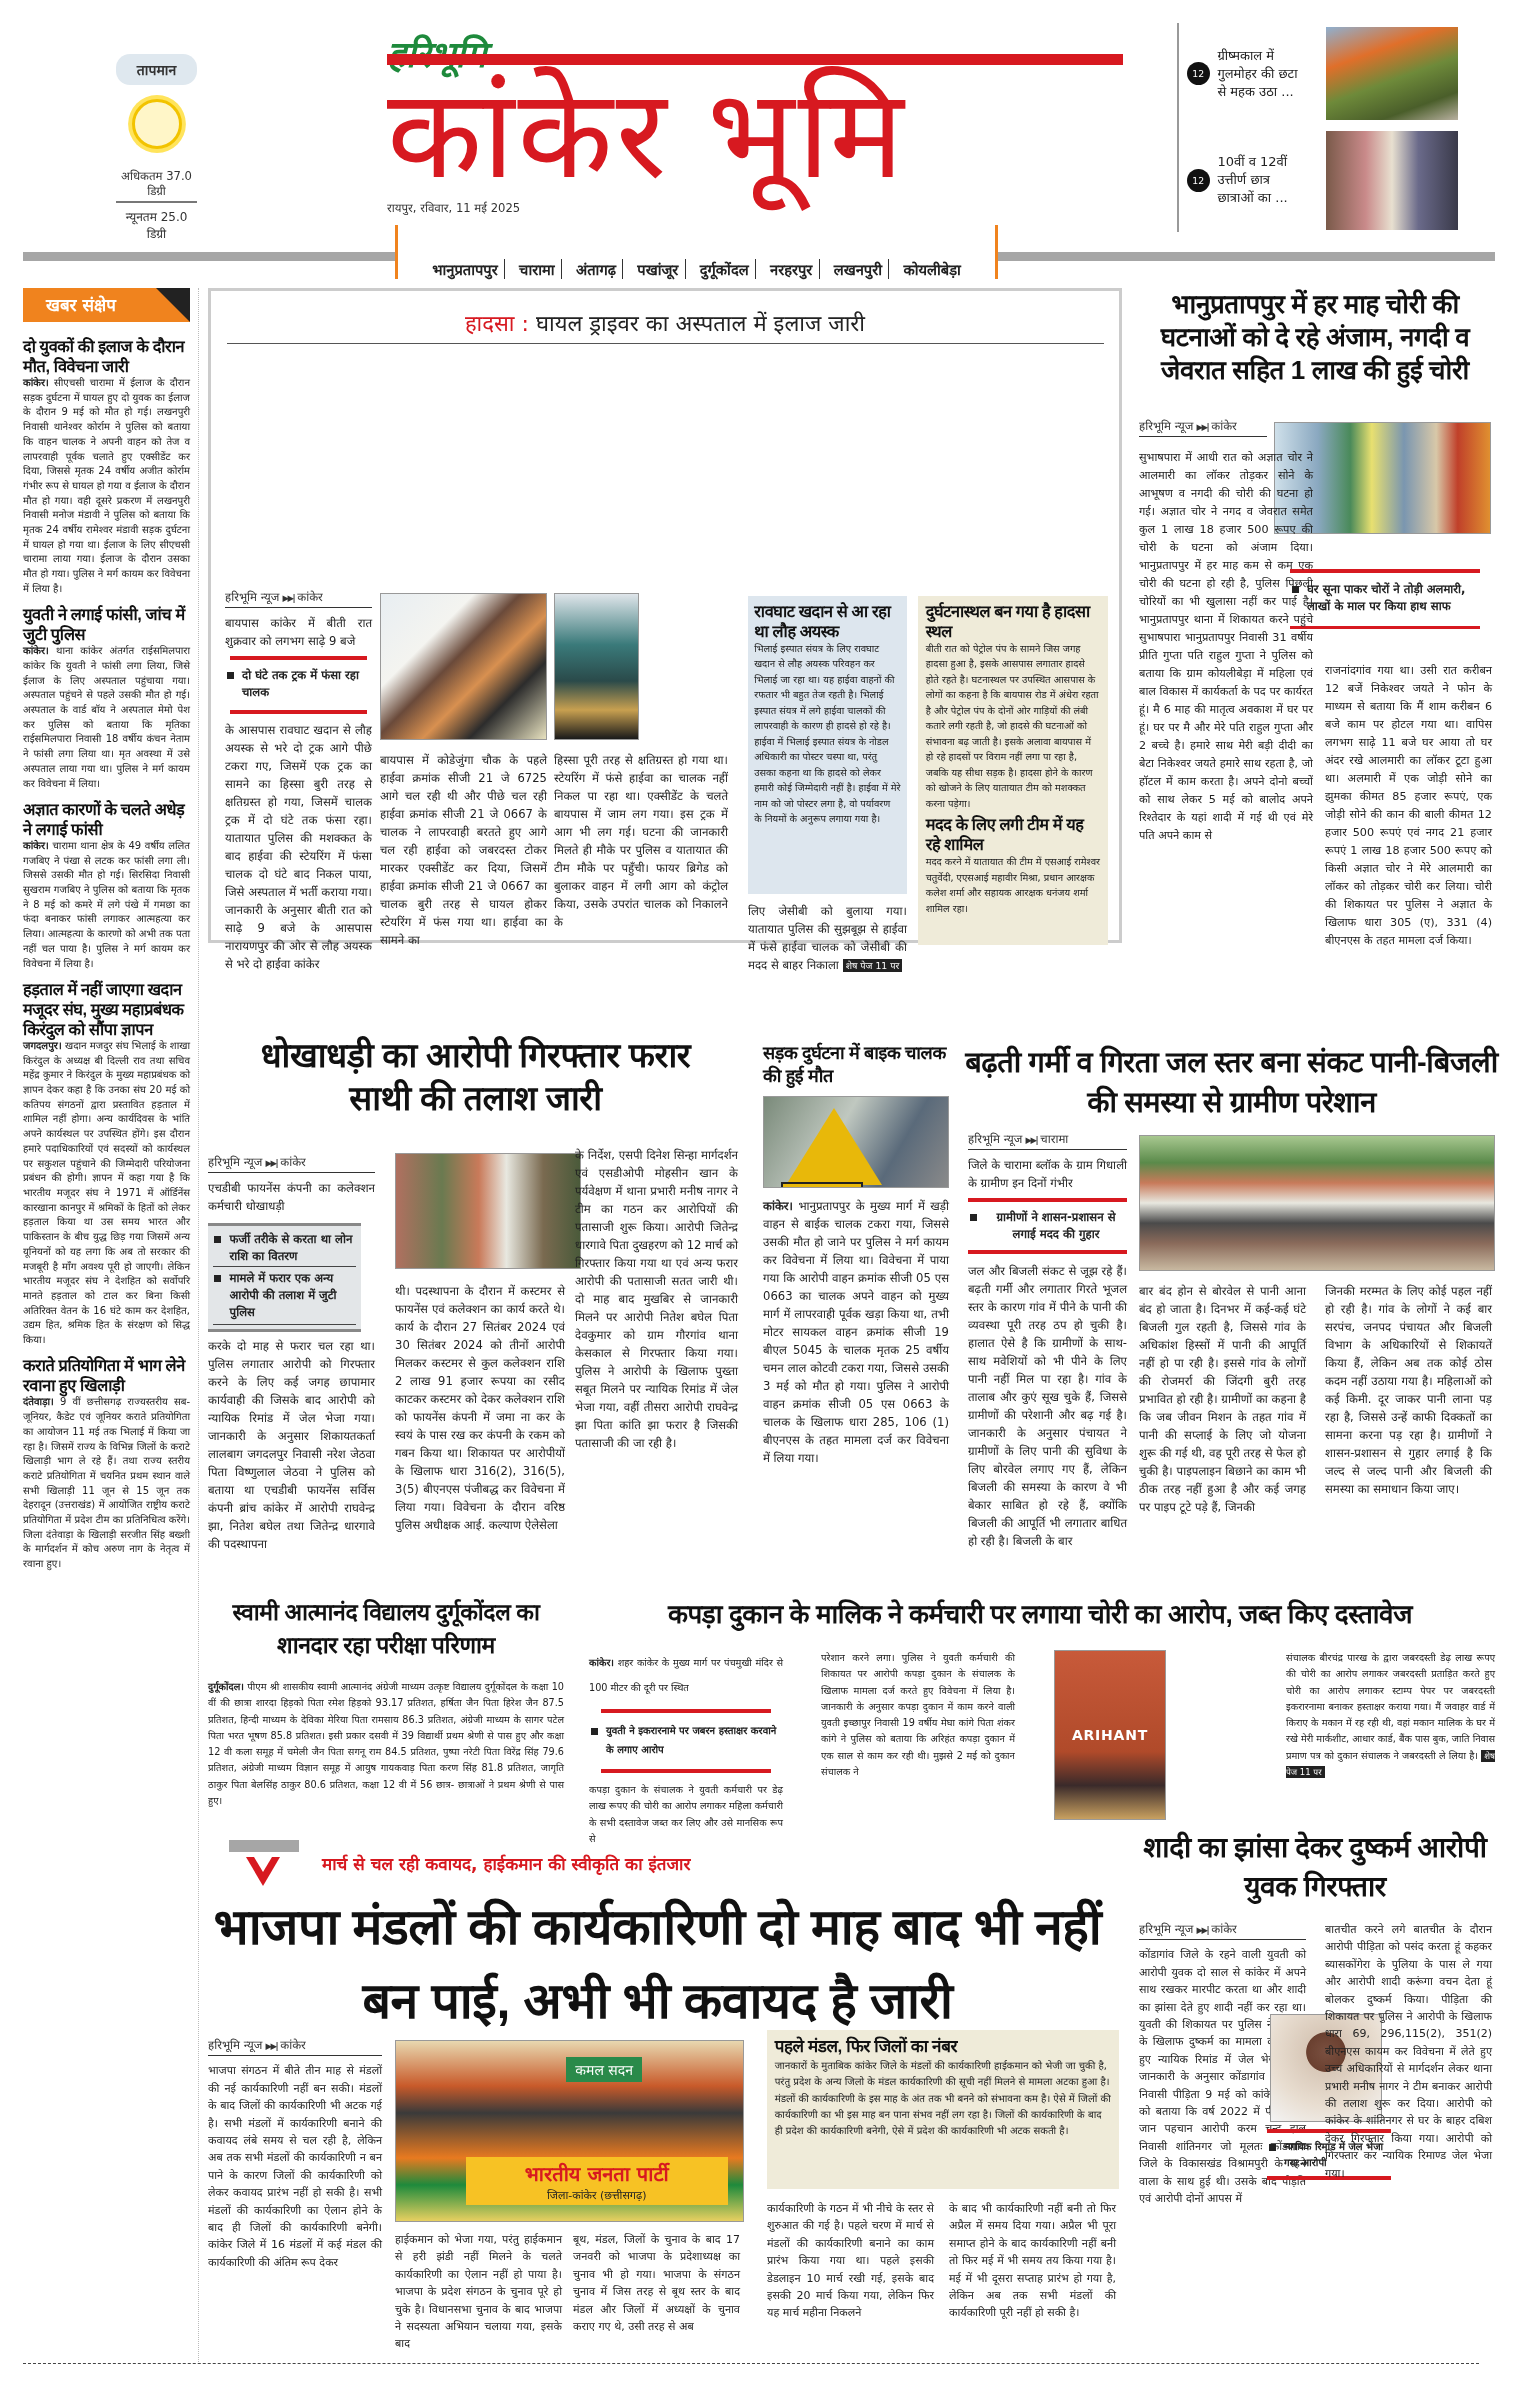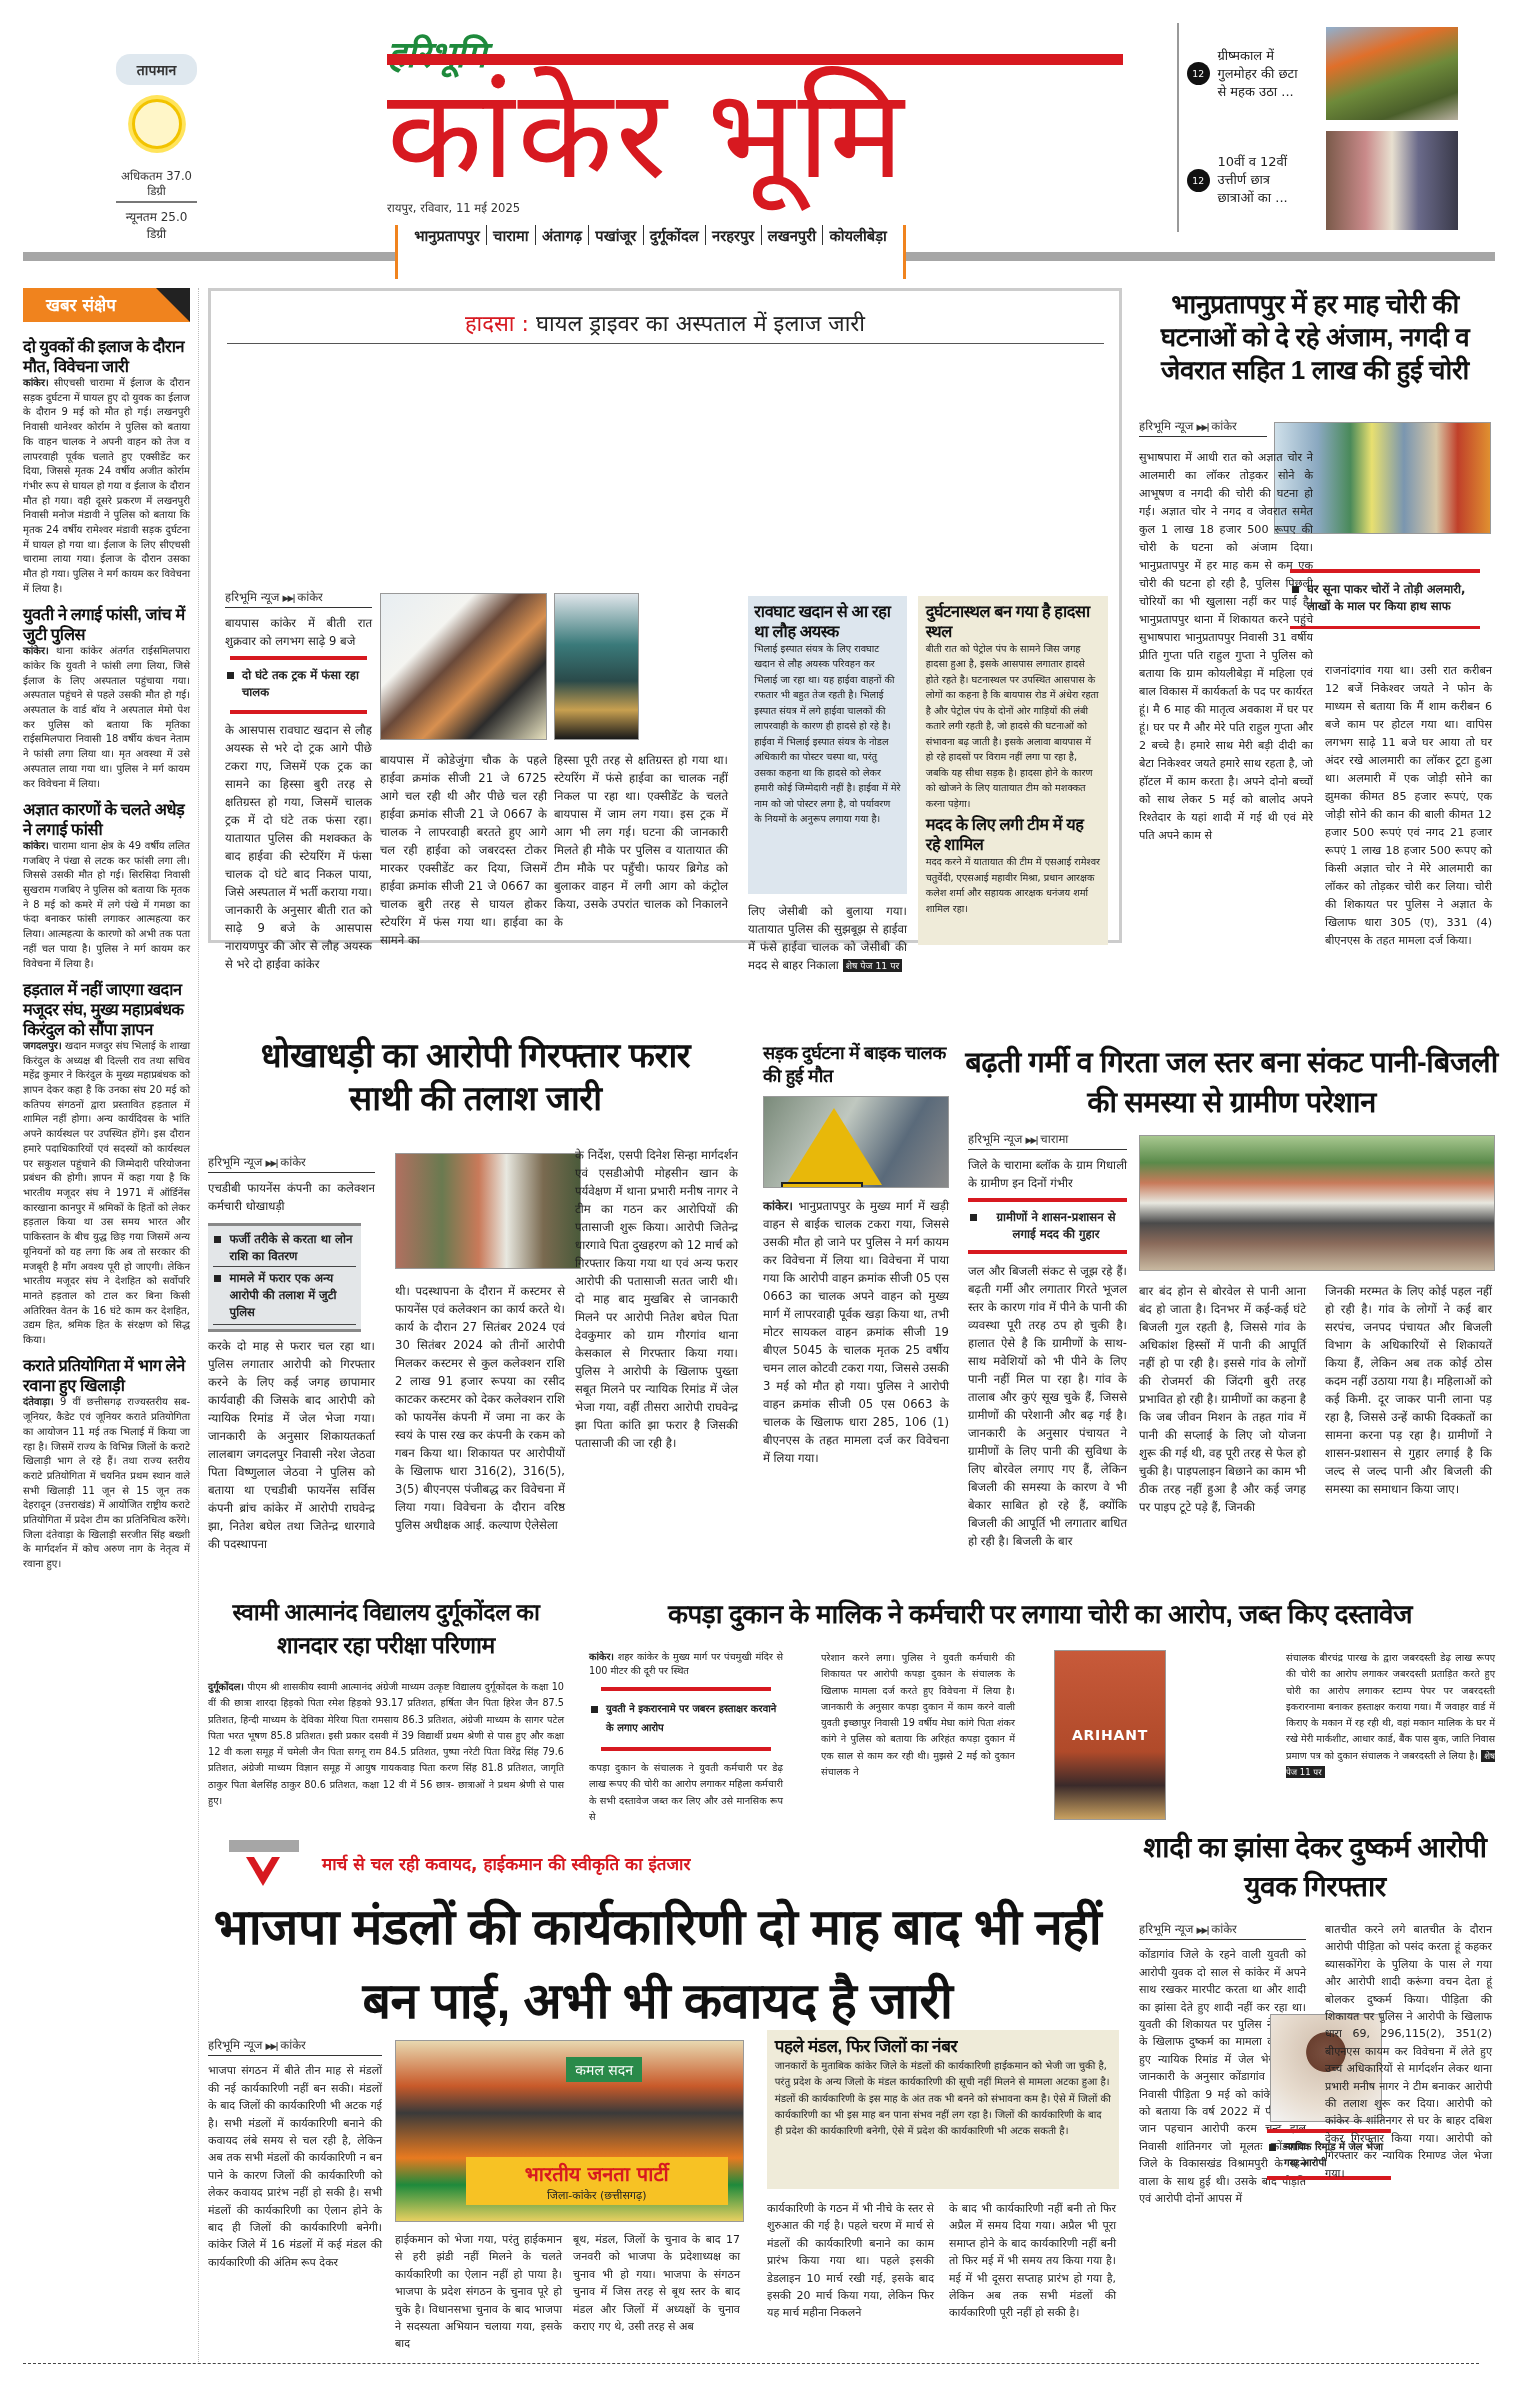--- a/index.html
+++ b/index.html
@@ -29,21 +29,21 @@
   <div style="margin:14px auto 0;width:50px;height:50px;border-radius:50%;background:#fff6c8;border:3.1px solid #f2c300;box-shadow:0 0 0 3.9px #ffe45c"></div>
   <div style="margin-top:18.6px;font-size:11.6px;color:#333;border-bottom:2.3px solid #777;padding-bottom:3.1px">अधिकतम 37.0 डिग्री</div>
   <div style="margin-top:4.6px;font-size:12px;color:#333">न्यूनतम 25.0 डिग्री</div>
 </div>
 
 <div class="abs" style="left:387px;top:29px;font-size:36px;font-weight:bold;color:#1e8a3c;font-family:'Liberation Sans',sans-serif;font-style:italic">हरिभूमि</div>
 <div class="abs" style="left:387px;top:54px;width:736px;font-size:124px;line-height:139px;color:#d71920;font-family:'Liberation Sans',sans-serif;letter-spacing:3.1px;border-top:11px solid #d71920;padding-top:0">कांकेर भूमि</div>
 <div class="abs" style="left:387px;top:200px;font-size:11.6px;color:#333">रायपुर, रविवार, 11 मई 2025</div>
 
 <div class="abs" style="left:23px;top:252px;width:1472px;height:9.3px;background:#a6a6a6"></div>
-<div class="abs" style="left:395px;top:225px;height:54px;padding:0 10px;background:#fff;border-left:3.1px solid #f0831e;border-right:3.1px solid #f0831e;display:flex;align-items:flex-start;gap:0;font-size:14.7px;font-weight:bold;color:#222">
+<div class="abs" style="left:395px;top:225px;height:54px;padding:0 28px;background:#fff;border-left:3.1px solid #f0831e;border-right:3.1px solid #f0831e;display:flex;align-items:flex-end;gap:8px;font-size:14.7px;font-weight:bold;color:#222">
   <span style="padding:0 6.2px;border-right:1.5px solid #333">भानुप्रतापपुर</span>
   <span style="padding:0 6.2px;border-right:1.5px solid #333">चारामा</span>
   <span style="padding:0 6.2px;border-right:1.5px solid #333">अंतागढ़</span>
   <span style="padding:0 6.2px;border-right:1.5px solid #333">पखांजूर</span>
   <span style="padding:0 6.2px;border-right:1.5px solid #333">दुर्गूकोंदल</span>
   <span style="padding:0 6.2px;border-right:1.5px solid #333">नरहरपुर</span>
   <span style="padding:0 6.2px;border-right:1.5px solid #333">लखनपुरी</span>
   <span style="padding:0 6.2px">कोयलीबेड़ा</span>
 </div>
 
@@ -194,21 +194,21 @@
 
 <div class="abs" style="left:208px;top:1596px;width:356px">
   <h2 class="hl" style="font-size:23px;line-height:33px;text-align:center">स्वामी आत्मानंद विद्यालय दुर्गूकोंदल का शानदार रहा परीक्षा परिणाम</h2>
   <p class="txt-sm" style="margin-top:17px;font-size:9.7px;line-height:16.3px"><span class="k">दुर्गूकोंदल।</span> <span>पीएम श्री शासकीय स्वामी आत्मानंद अंग्रेजी माध्यम उत्कृष्ट विद्यालय दुर्गूकोंदल के कक्षा 10 वीं की छात्रा शारदा हिड़को पिता रमेश हिड़को 93.17 प्रतिशत, हर्षिता जैन पिता हिरेश जैन 87.5 प्रतिशत, हिन्दी माध्यम के देविका मेरिया पिता रामसाय 86.3 प्रतिशत, अंग्रेजी माध्यम के सागर पटेल पिता भरत भूषण 85.8 प्रतिशत। इसी प्रकार दसवी में 39 विद्यार्थी प्रथम श्रेणी से पास हुए और कक्षा 12 वी कला समूह में चमेली जैन पिता सगनू राम 84.5 प्रतिशत, पुष्पा नरेटी पिता विरेंद्र सिंह 79.6 प्रतिशत, अंग्रेजी माध्यम विज्ञान समूह में आयुष गायकवाड़ पिता करण सिंह 81.8 प्रतिशत, जागृति ठाकुर पिता बेलसिंह ठाकुर 80.6 प्रतिशत, कक्षा 12 वी में 56 छात्र- छात्राओं ने प्रथम श्रेणी से पास हुए।</span></p>
 </div>
 
 <div class="abs" style="left:585px;top:1596px;width:910px">
   <h2 class="hl" style="font-size:26px;line-height:36px;text-align:center">कपड़ा दुकान के मालिक ने कर्मचारी पर लगाया चोरी का आरोप, जब्त किए दस्तावेज</h2>
 </div>
 <div class="abs" style="left:589px;top:1650px;width:194px">
-  <p class="txt-sm" style="font-size:9.7px;line-height:14px"><span class="k">कांकेर।</span> <span>शहर कांकेर के मुख्य मार्ग पर पंचमुखी मंदिर से 100 मीटर की दूरी पर स्थित</span></p>
+  <p class="txt-sm" style="font-size:9.7px;line-height:25px"><span class="k">कांकेर।</span> <span>शहर कांकेर के मुख्य मार्ग पर पंचमुखी मंदिर से 100 मीटर की दूरी पर स्थित</span></p>
   <div class="redrule" style="margin:9.3px 11.6px"></div>
   <div class="bullet" style="font-size:10px;line-height:18.6px">युवती ने इकरारनामे पर जबरन हस्ताक्षर करवाने के लगाए आरोप</div>
   <div class="redrule" style="margin:9.3px 11.6px"></div>
   <p class="txt-sm" style="font-size:9.7px;line-height:16.3px">कपड़ा दुकान के संचालक ने युवती कर्मचारी पर डेढ़ लाख रूपए की चोरी का आरोप लगाकर महिला कर्मचारी के सभी दस्तावेज जब्त कर लिए और उसे मानसिक रूप से</p>
 </div>
 <div class="abs" style="left:821px;top:1650px;width:194px">
   <p class="txt-sm" style="font-size:9.7px;line-height:16.3px">परेशान करने लगा। पुलिस ने युवती कर्मचारी की शिकायत पर आरोपी कपड़ा दुकान के संचालक के खिलाफ मामला दर्ज करते हुए विवेचना में लिया है। जानकारी के अनुसार कपड़ा दुकान में काम करने वाली युवती इच्छापुर निवासी 19 वर्षीय मेघा कांगे पिता शंकर कांगे ने पुलिस को बताया कि अरिहंत कपड़ा दुकान में एक साल से काम कर रही थी। मुझसे 2 मई को दुकान संचालक ने</p>
 </div>
 <div class="abs photo" style="left:1054px;top:1650px;width:112px;height:170px;background:linear-gradient(180deg,#c85a3a 0%,#b04a2a 60%,#3a2a2a 80%,#c8a060 100%);display:flex;align-items:center;justify-content:center">
   <span style="color:#fff;font-size:14px;font-weight:bold;letter-spacing:0.8px">ARIHANT</span>

